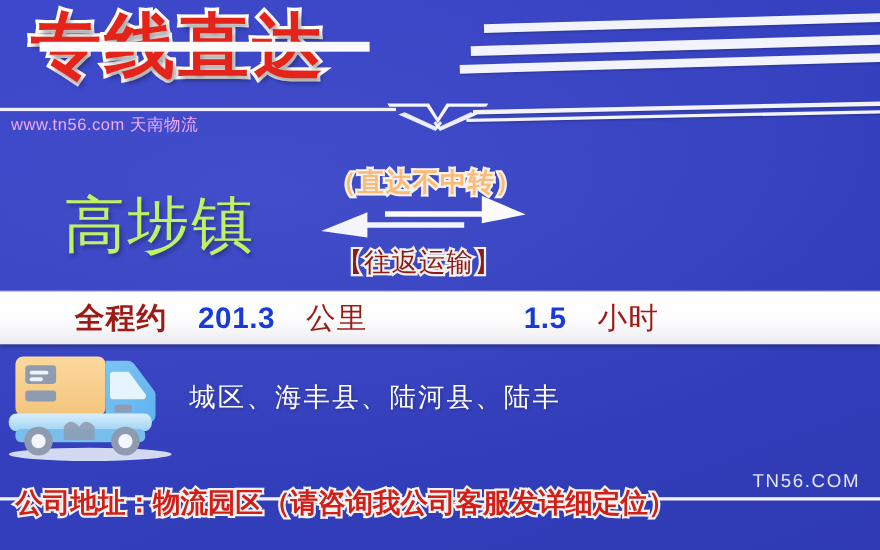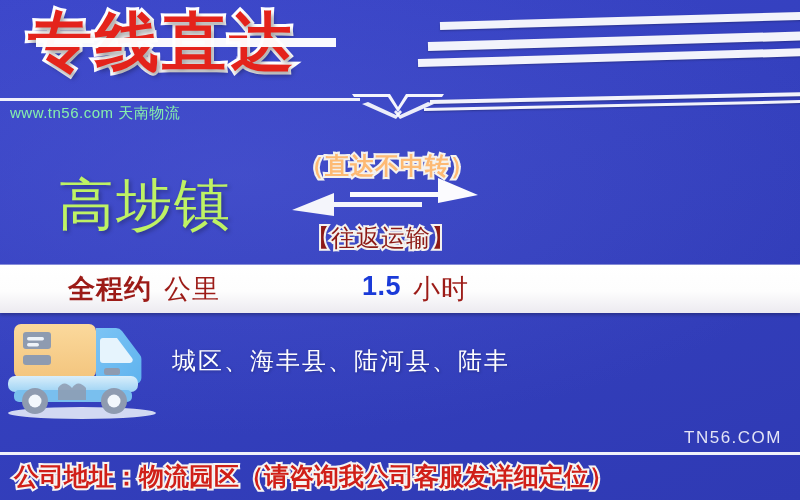--- a/index.html
+++ b/index.html
@@ -81,21 +81,21 @@
     width: 92px;
     height: 34px;
   }
 
   
   .site-line {
     position: absolute;
     left: 10px;
     top: 104px;
     font-size: 15px;
-    color: #86efac;
+    color: #f0abfc;
     letter-spacing: 0.5px;
     white-space: nowrap;
   }
 
   
   .origin {
     position: absolute;
     left: 58px;
     top: 168px;
     font-size: 56px;
@@ -156,22 +156,22 @@
     top: 265px;
     width: 800px;
     height: 48px;
     background: linear-gradient(180deg, #ffffff 0%, #fdfdfd 55%, #eceaf0 100%);
     box-shadow: 0 2px 3px rgba(0,0,0,0.25), 0 -1px 0 rgba(255,255,255,0.4);
     display: flex;
     align-items: center;
   }
   .info-cell {
     display: flex;
-    align-items: flex-start;
-    gap: 12px;
+    align-items: center;
+    gap: 28px;
     white-space: nowrap;
   }
   .info-cell.left  { margin-left: 68px; }
   .info-cell.right { margin-left: 142px; }
   .info-label {
     font-size: 27px;
     font-weight: bold;
     color: #9c1b17;
     letter-spacing: 1px;
   }
@@ -224,21 +224,21 @@
     position: absolute;
     left: 0;
     top: 452px;
     width: 800px;
     height: 3px;
     background: rgba(255,255,255,0.93);
   }
   .address {
     position: absolute;
     left: 14px;
-    top: 460px;
+    top: 440px;
     font-size: 25px;
     font-weight: bold;
     color: #d01f18;
     -webkit-text-stroke: 4px #f6f4f2;
     paint-order: stroke fill;
     letter-spacing: 0px;
     white-space: nowrap;
   }
 </style>
 </head>
@@ -274,20 +274,21 @@
   <svg class="arrow-wrap" viewBox="0 0 196 42">
 
     <path d="M62 16 L150 16 L150 2 L190 19 L150 27 L150 21 L62 21 Z" fill="#fbfbfe"></path>
 
     <path d="M134 26 L46 26 L46 17 L4 34 L46 40 L46 31 L134 31 Z" fill="#f4f5fb"></path>
   </svg>
 
   <div class="info-bar">
     <div class="info-cell left">
       <span class="info-label">全程约</span>
+      <span class="info-value">201.3</span>
       <span class="info-unit">公里</span>
     </div>
     <div class="info-cell right">
       <span class="info-value">1.5</span>
       <span class="info-unit">小时</span>
     </div>
   </div>
 
   <svg class="truck" viewBox="0 0 160 104">
     <defs>

